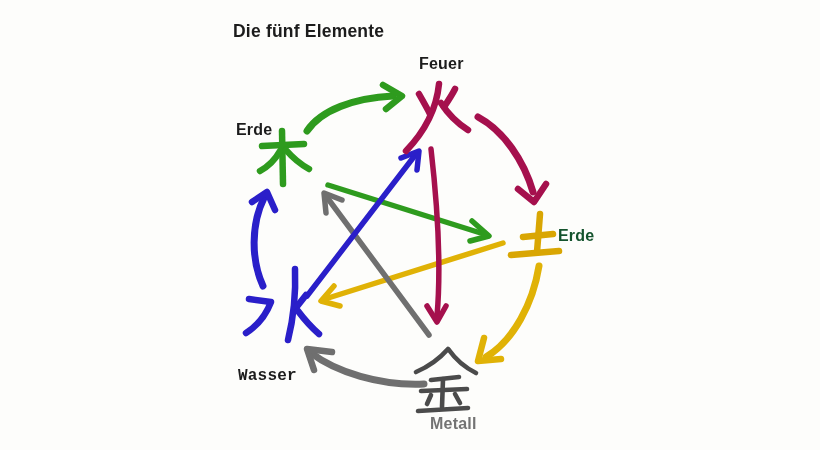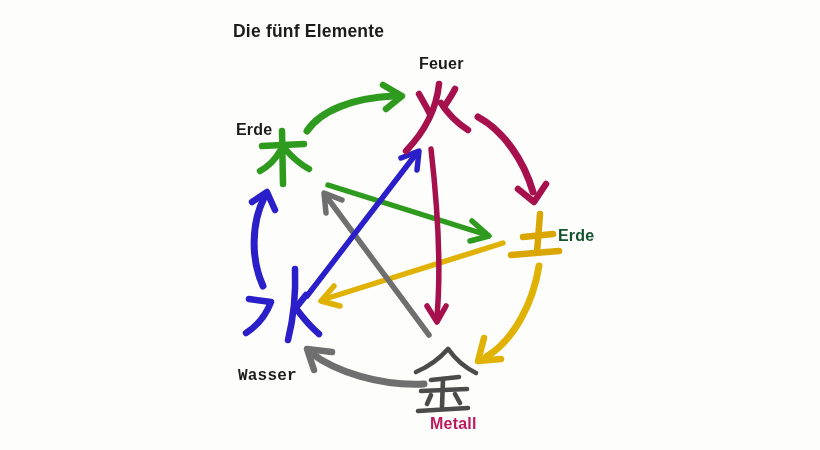--- a/index.html
+++ b/index.html
@@ -110,18 +110,18 @@
       <path d="M298,311 C304,319 311,327 319,334"></path>
     </g>
   </svg>
 
   <div class="label title" style="left: 233px; top: 23px; color: rgb(28, 28, 28);">Die fünf Elemente</div>
 
   <div class="label" style="left: 419px; top: 56px; color: rgb(28, 28, 28); text-align: center;">Feuer</div>
 
   <div class="label" style="left: 558px; top: 228px; color: #14532d;">Erde</div>
 
-  <div class="label" style="left: 430px; top: 416px; color: #be185d;">Metall</div>
+  <div class="label" style="left: 430px; top: 416px; color: #737373;">Metall</div>
 
   <div class="label" style="left: 238px; top: 368px; color: rgb(28, 28, 28); font-family: Liberation Mono, monospace;">Wasser</div>
 
   <div class="label" style="left: 236px; top: 122px; color: rgb(28, 28, 28);">Erde</div>
 </div>
 
 </body></html>

